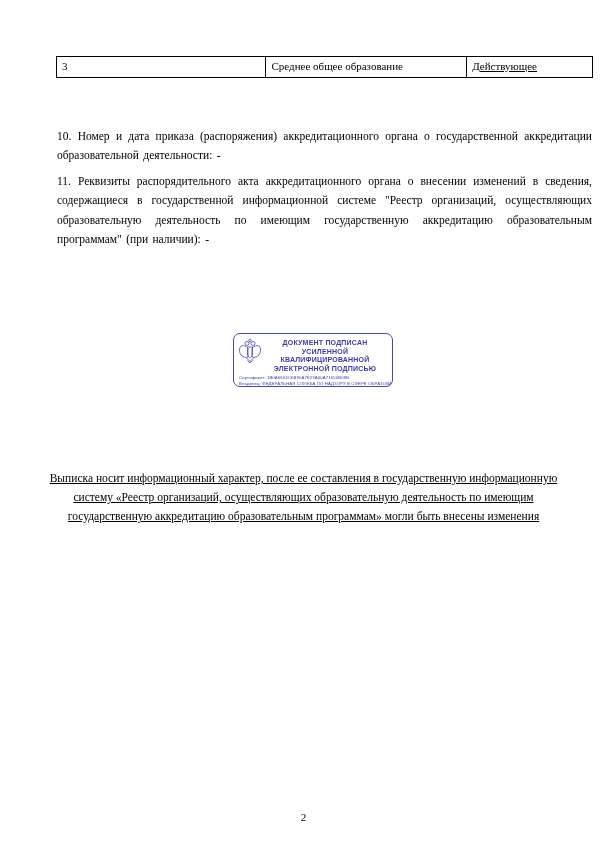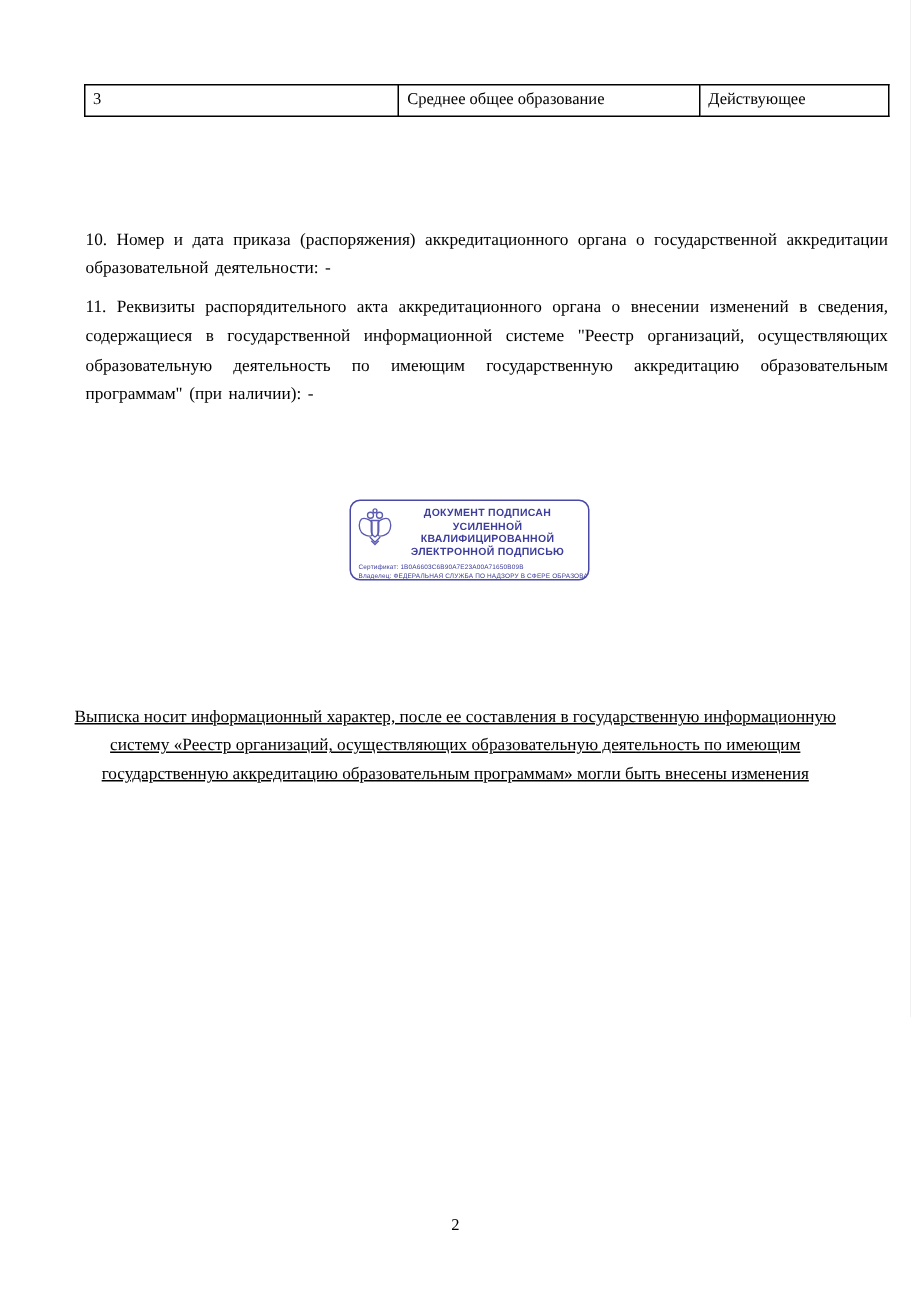--- a/index.html
+++ b/index.html
@@ -25,31 +25,30 @@
     line-height: 13px;
   }
   .acc-table td {
     border: 1px solid #000000;
     padding: 3px 5px 4px 5px;
     vertical-align: top;
     height: 21px;
   }
   .acc-table td.col-num   { width: 210px; }
   .acc-table td.col-level { width: 201px; margin-left: 45px; }
-  .acc-table td.col-state { width: 126px; }
+  .acc-table td.col-state { width: 126px; text-decoration: underline; }
   
   .para {
     position: absolute;
     left: 57px;
     width: 535px;
     font-size: 11.5px;
     line-height: 19.4px;
     text-align: justify;
     word-spacing: 1.5px;
-    margin-top: 24px;
   }
   .para-10 { top: 127px; }
   .para-11 { top: 172px; font-family: Liberation Serif, serif; }
   .para-12 { top: 252px; }
   
   .stamp {
     position: absolute;
     left: 233px;
     top: 333px;
     width: 160px;

